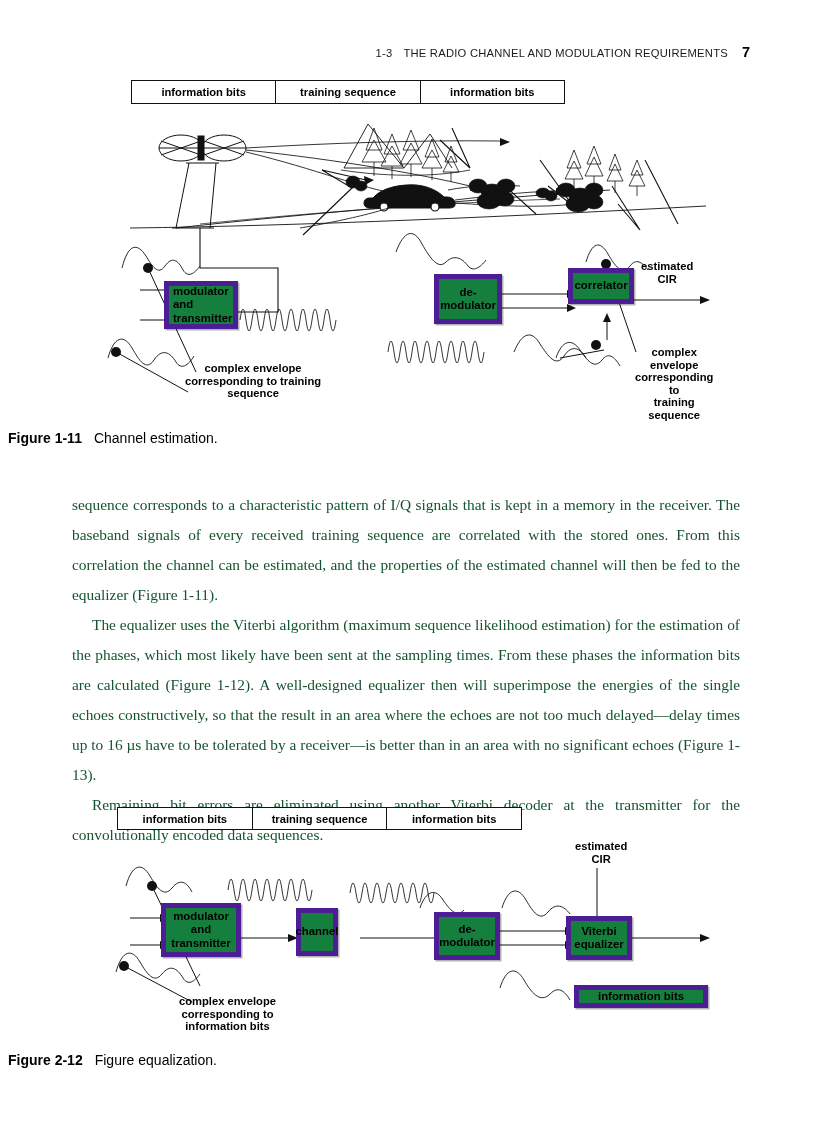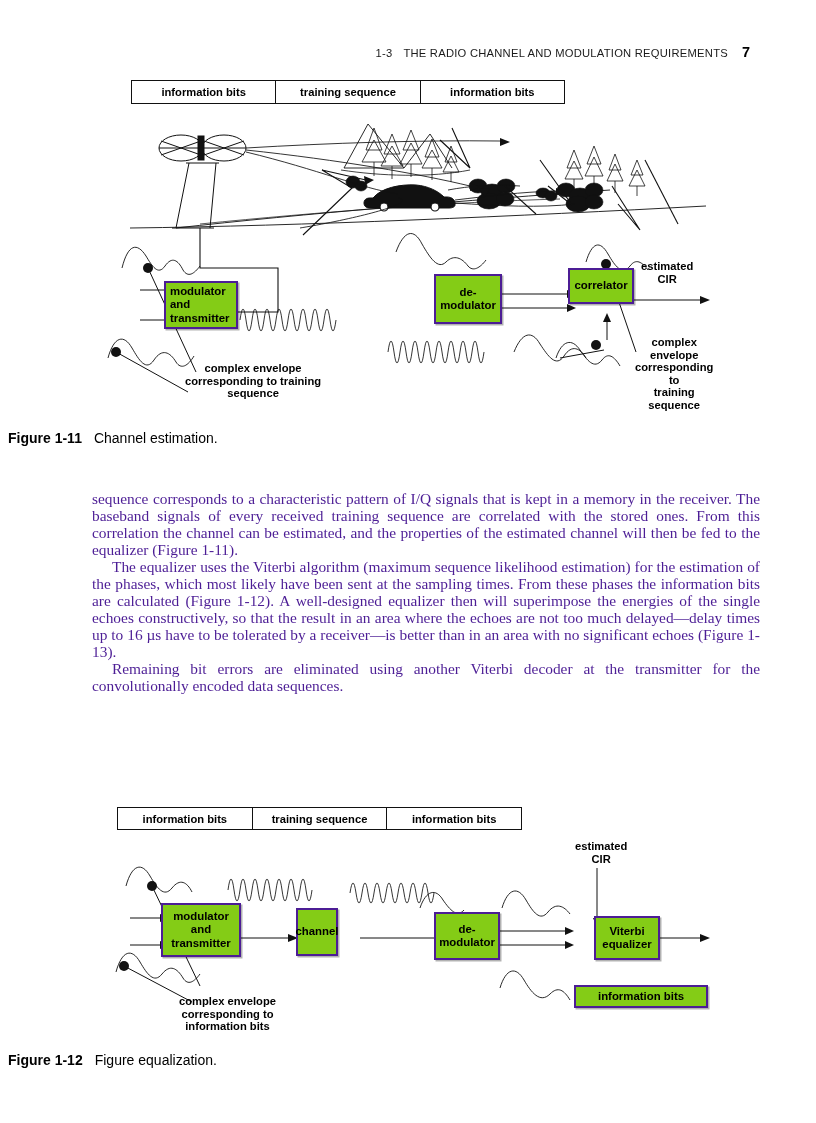--- a/index.html
+++ b/index.html
@@ -81,22 +81,22 @@
     padding: 5px 0 5px 0;
     border-right: 1px solid #111;
     box-sizing: border-box;
     white-space: nowrap;
   }
   .burst-cell:last-child { border-right: none; }
 
   
   .blk {
     position: absolute;
-    border: 2px solid #4c1d95;
-    background: #84cc16;
+    border: 5px solid #4c1d95;
+    background: #15803d;
     box-sizing: border-box;
     font-family: "Liberation Sans", sans-serif;
     font-weight: bold;
     font-size: 11.4px;
     line-height: 13.5px;
     color: #000;
     display: flex;
     align-items: center;
     box-shadow: 1.5px 1.5px 0 rgba(0,0,0,0.30);
   }
@@ -117,27 +117,27 @@
 
   .svg-layer {
     position: absolute;
     left: 0; top: 0;
     overflow: visible;
   }
 
   
   .body-text {
     position: absolute;
-    left: 92px;
+    left: 72px;
     width: 668px;
     font-family: "Liberation Serif", serif;
     font-size: 15.4px;
-    line-height: 17px;
+    line-height: 30px;
     text-align: justify;
-    color: #4c1d95;
+    color: #14532d;
   }
   .body-text p { margin: 0; }
   .body-text p.indent { text-indent: 20px; }
 </style>
 </head>
 <body>
 
 <div class="page">
 
   <div class="runhead">
@@ -364,21 +364,21 @@
     </div>
     <div class="blk center" style="left:568px;top:268px;width:66px;height:36px;">
       <span>correlator</span>
     </div>
 
     <div class="lbl" style="left:641px;top:260px;">estimated
 CIR</div>
     <div class="lbl" style="left:185px;top:362px;">complex envelope
 corresponding to training
 sequence</div>
-    <div class="lbl" style="left:635px;top:336px;">complex
+    <div class="lbl" style="left:635px;top:346px;">complex
 envelope
 corresponding
 to
 training
 sequence</div>
 
     <div class="fig-caption" style="top:430px;">
       <b>Figure 1-11</b><span class="capgap"></span><span>Channel estimation.</span>
     </div>
   </div>
@@ -469,32 +469,32 @@
 and
 transmitter</span>
     </div>
     <div class="blk center" style="left:296px;top:118px;width:42px;height:48px;">
       <span>channel</span>
     </div>
     <div class="blk center" style="left:434px;top:122px;width:66px;height:48px;">
       <span>de-
 modulator</span>
     </div>
-    <div class="blk center" style="left:566px;top:126px;width:66px;height:44px;margin-left:28px;">
+    <div class="blk center" style="left:566px;top:126px;width:66px;height:44px;">
       <span>Viterbi
 equalizer</span>
     </div>
     <div class="blk center" style="left:574px;top:195px;width:134px;height:23px;">
       <span>information bits</span>
     </div>
 
     <div class="lbl" style="left:575px;top:50px;">estimated
 CIR</div>
     <div class="lbl" style="left:179px;top:205px;">complex envelope
 corresponding to
 information bits</div>
 
     <div class="fig-caption" style="top:262px;">
-      <b>Figure 1-12</b><span class="capgap"></span><span>Figure equalization.</span>
+      <b>Figure 2-12</b><span class="capgap"></span><span>Figure equalization.</span>
     </div>
   </div>
 
 </div>
 
 </body></html>

